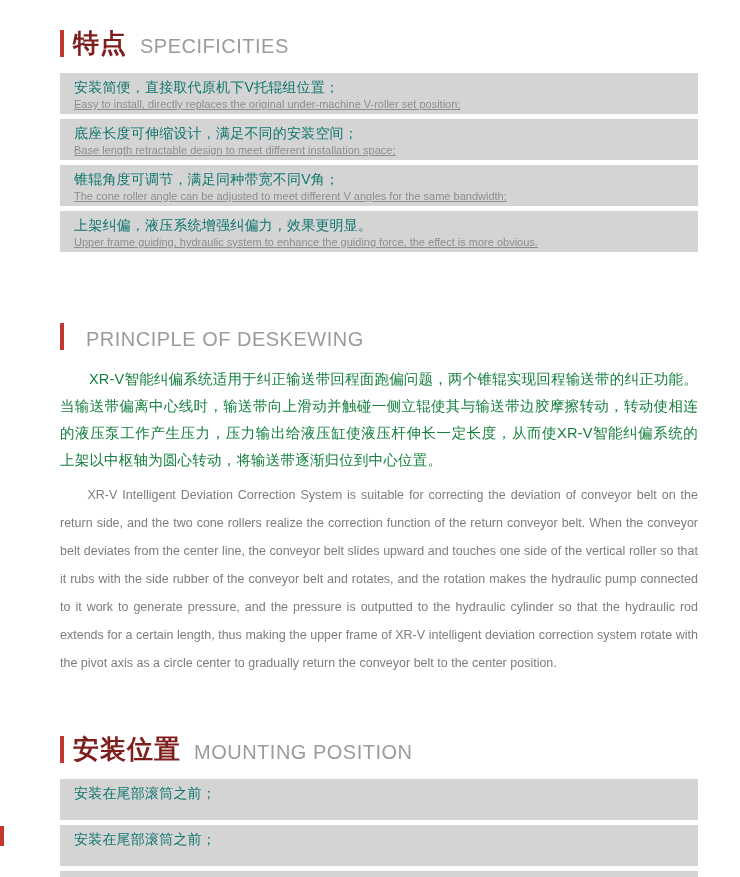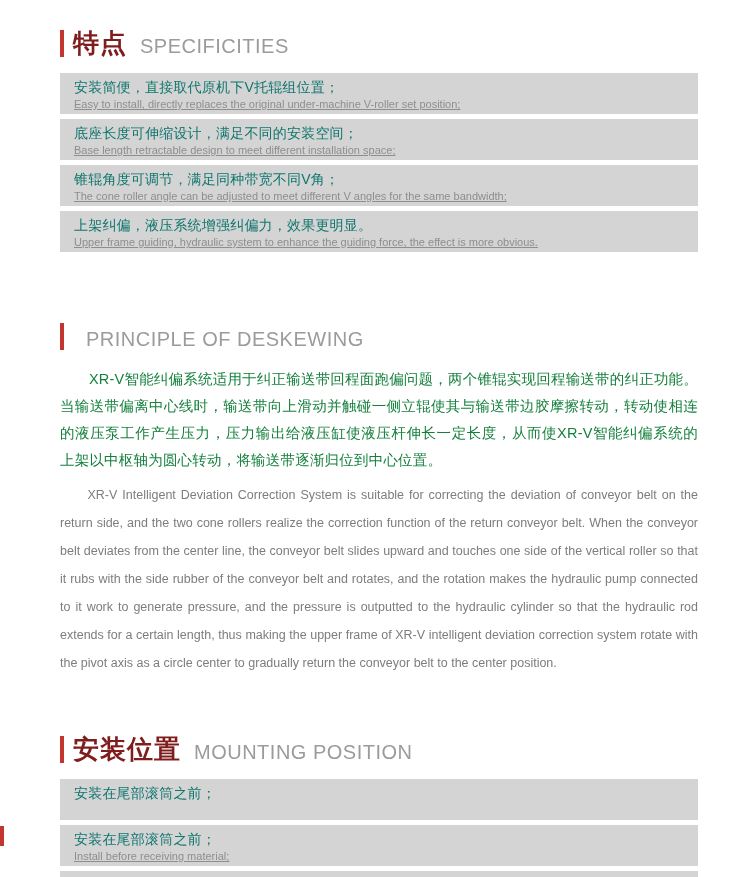--- a/index.html
+++ b/index.html
@@ -154,21 +154,20 @@
         <span class="accent-bar"></span>
         <span class="title-zh">安装位置</span>
         <span class="title-en">MOUNTING POSITION</span>
       </div>
       <div class="feature-list">
         <div class="feature-box">
           <div class="feature-zh">安装在尾部滚筒之前；</div>
         </div>
         <div class="feature-box">
           <div class="feature-zh">安装在尾部滚筒之前；</div>
-          <div class="feature-en">Install before receiving material;</div>
         </div>
         <div class="feature-box">
           <div class="feature-zh">安装在恰好发生输送带跑偏错位的区域之前。</div>
 
         </div>
       </div>
     </div>
 
   </div>
 

